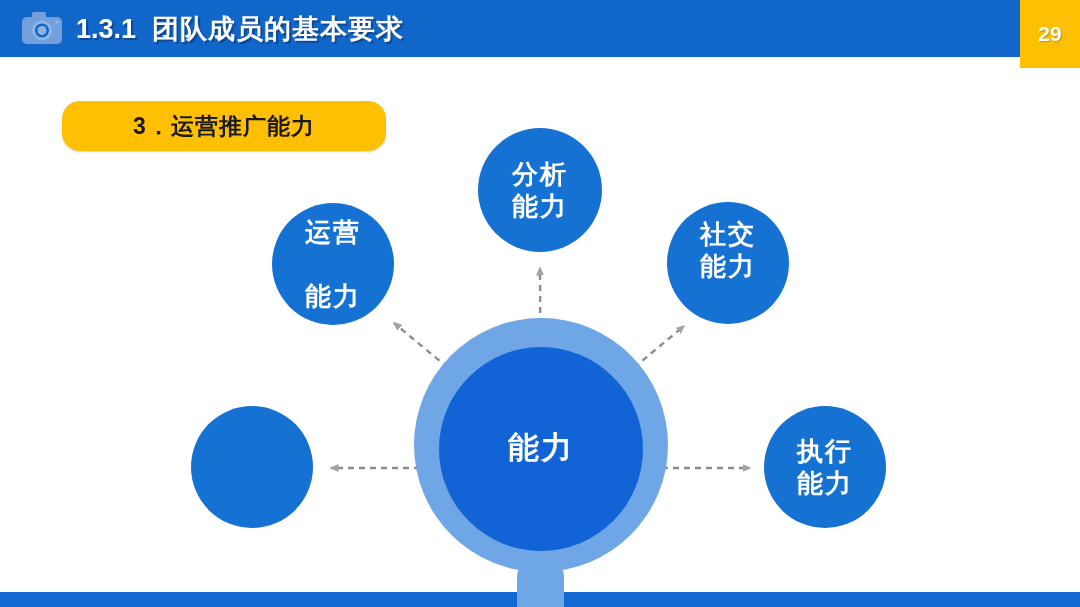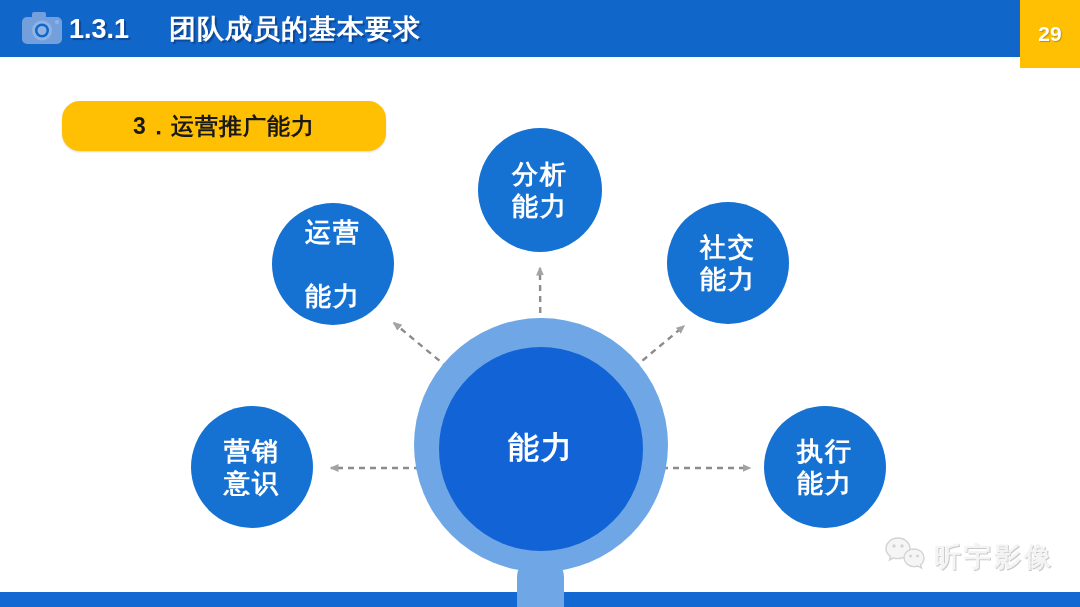--- a/index.html
+++ b/index.html
@@ -9,22 +9,22 @@
     margin:0 auto;
   }
   
   .header{
     position:absolute;left:0;top:0;width:1020px;height:57px;
     background:#1166C9;display:flex;align-items:center;z-index:5;
   }
   .camera-icon{margin-left:20px;width:44px;height:40px;flex:0 0 auto;}
   .header-title{color:#ffffff;font-weight:bold;font-size:27px;
     text-shadow:2px 2px 1px rgba(8,35,92,0.45);display:flex;align-items:baseline;}
-  .section-number{margin-left:5px;}
-  .title-text{margin-left:40px;letter-spacing:1px;}
+  .section-number{margin-left:12px;}
+  .title-text{margin-left:16px;letter-spacing:1px;}
   .page-number-block{
     position:absolute;right:0;top:0;width:60px;height:68px;background:#FFC003;
     display:flex;align-items:center;justify-content:center;z-index:6;
     color:#ffffff;font-weight:bold;font-size:21px;
     text-shadow:1px 1px 1px rgba(120,90,0,0.45);
   }
   
   .section-label{
     position:absolute;left:62px;top:101px;width:324px;height:50px;
     background:#FFC003;border-radius:18px;display:flex;align-items:center;
@@ -40,21 +40,21 @@
   .circle-label{
     position:absolute;z-index:3;display:flex;flex-direction:column;
     align-items:center;justify-content:center;color:#ffffff;font-weight:bold;
     text-align:center;pointer-events:none;letter-spacing:2px;
   }
   .center-label{left:431px;top:393px;width:220px;height:110px;
     font-size:31px;line-height:1.3;}
   .sat-label{width:140px;height:84px;font-size:26px;line-height:1.25;}
   .sat-analysis {left:470px;top:148px;}
   .sat-operation{left:263px;top:222px;gap:32px;}
-  .sat-social   {left:658px;top:221px;}
+  .sat-social   {left:658px;top:208px;}
   .sat-marketing{left:182px;top:425px;}
   .sat-execution{left:755px;top:425px;}
   
   .watermark{
     position:absolute;right:26px;top:536px;display:flex;align-items:center;
     z-index:4;
   }
   .watermark-logo{width:44px;height:42px;margin-right:6px;opacity:0.9;}
   .watermark-text{
     font-size:27px;font-weight:bold;letter-spacing:3px;color:#f4f4f4;
@@ -123,38 +123,19 @@
     <span>能力</span>
   </div>
   <div class="circle-label sat-label sat-operation">
     <span>运营</span>
     <span>能力</span>
   </div>
   <div class="circle-label sat-label sat-social">
     <span>社交</span>
     <span>能力</span>
   </div>
-  <div class="circle-label sat-label sat-marketing">
-    <span>营销</span>
-    <span>意识</span>
-  </div>
   <div class="circle-label sat-label sat-execution">
     <span>执行</span>
     <span>能力</span>
   </div>
 
-  <div class="watermark">
-    <svg class="watermark-logo" viewBox="0 0 44 42">
-      <g fill="#f5f5f5" stroke="#cfcfcf" stroke-width="1.4">
-        <path d="M14,2 C7,2 2,7 2,12.5 C2,15.8 3.8,18.6 6.5,20.4 L5.5,24 L9.5,21.8 C10.9,22.3 12.4,22.6 14,22.6 C21,22.6 26,18.2 26,12.5 C26,7 21,2 14,2 Z"></path>
-        <path d="M30,13 C24.4,13 20,17 20,21.8 C20,26.6 24.4,30.6 30,30.6 C31.3,30.6 32.6,30.4 33.7,30 L37.5,32 L36.6,28.8 C38.8,27.2 40,24.7 40,21.8 C40,17 35.6,13 30,13 Z"></path>
-      </g>
-      <g fill="#cfcfcf">
-        <circle cx="10" cy="10" r="1.7"></circle>
-        <circle cx="18" cy="10" r="1.7"></circle>
-        <circle cx="26.5" cy="20" r="1.5"></circle>
-        <circle cx="33.5" cy="20" r="1.5"></circle>
-      </g>
-    </svg>
-    <span class="watermark-text">昕宇影像</span>
-  </div>
 
 </div>
 
 </body></html>

